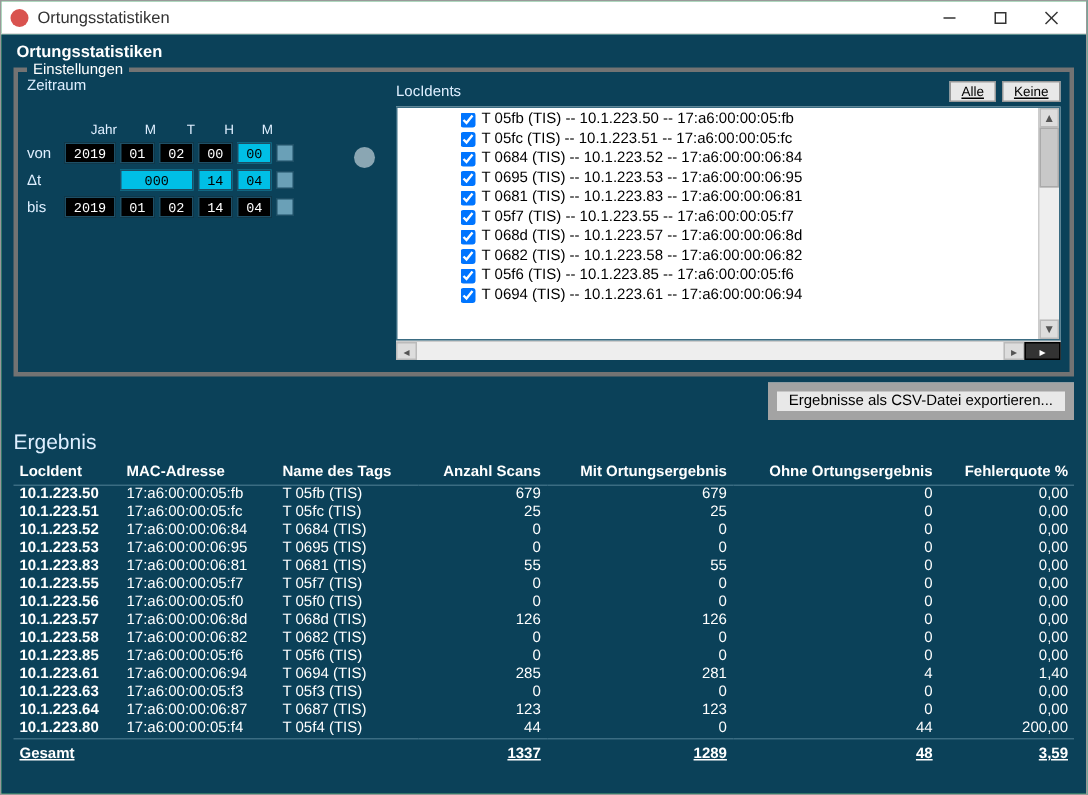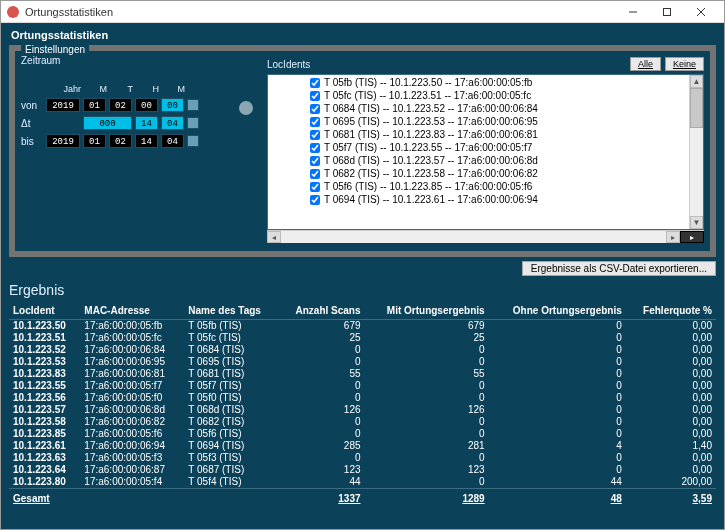--- a/index.html
+++ b/index.html
@@ -6,21 +6,21 @@
 body { font-family: "Segoe UI", Tahoma, sans-serif; font-size: 11px; background: #fff; width: 725px; height: 530px; overflow: hidden; }
 .window { width: 725px; height: 530px; border: 1px solid #999; background: #22c55e; display: flex; flex-direction: column; }
 .titlebar { height: 22px; background: #fff; display: flex; align-items: center; padding: 0 6px; border-bottom: 1px solid #ddd; }
 .titlebar .icon { width: 12px; height: 12px; border-radius: 50%; background: #d9534f; margin-right: 6px; flex-shrink: 0; }
 .titlebar .title { flex: 1; font-size: 11px; color: #333; }
 .winbtns { display: flex; }
 .winbtn { width: 34px; height: 20px; display: flex; align-items: center; justify-content: center; font-size: 11px; color: #333; }
 .winbtn svg { width: 10px; height: 10px; }
 .client { flex: 1; background: #0b4159; padding: 4px 8px 10px 8px; color: #fff; display: flex; flex-direction: column; overflow: hidden; font-size: 10px; }
 .headbar { font-weight: bold; color: #fff; font-size: 11px; padding: 2px 2px 4px 2px; }
-.group { border: 6px solid #737373; padding: 4px 6px 8px 6px; margin-bottom: 2px; position: relative; }
+.group { border: 3px solid #737373; padding: 4px 6px 8px 6px; margin-bottom: 2px; position: relative; }
 .group > .legend { position: absolute; top: -7px; left: 6px; background: #0b4159; padding: 0 4px; font-size: 10px; color: #fff; }
 .top-row { display: flex; gap: 6px; align-items: flex-start; }
 .period-box { display: flex; flex-direction: column; gap: 4px; padding-top: 16px; width: 208px; }
 .period-head { display: flex; gap: 3px; margin-left: 26px; }
 .period-head span { display: inline-block; width: 23px; text-align: right; color: #dfefff; font-size: 9px; }
 .period-head span.year { width: 34px; }
 .period-row { display: flex; align-items: center; gap: 3px; }
 .rowlabel { width: 22px; color: #dfefff; font-size: 10px; }
 .dtcell { background: #000; color: #fff; font-family: "Courier New", monospace; font-size: 9px; border: 1px solid #1d4f66; padding: 1px 2px; text-align: center; width: 23px; height: 14px; line-height: 12px; }
 .dtcell.year { width: 34px; }
@@ -39,21 +39,21 @@
 .vscroll { width: 14px; background: #eee; border-left: 1px solid #ccc; display: flex; flex-direction: column; }
 .vscroll .arrow { height: 13px; background: #ddd; border: 1px solid #bbb; display:flex; align-items:center; justify-content:center; font-size:8px; color:#555; }
 .vscroll .thumb { flex: 0 0 40px; background: #c8c8c8; border: 1px solid #aaa; margin: 0; }
 .vscroll .track { flex: 1; }
 .hscroll { height: 13px; background: #eee; border-top: 1px solid #ccc; display: flex; }
 .hscroll .arrow { width: 14px; background: #ddd; border: 1px solid #bbb; display:flex;align-items:center;justify-content:center;font-size:8px;color:#555; }
 .hscroll .track { flex: 1; }
 .hscroll .run { width: 24px; background: #333; border: 1px solid #000; display:flex;align-items:center;justify-content:center; }
 .hscroll .run span { color:#fff; font-size:8px; }
 .export-row { display: flex; justify-content: flex-end; padding: 2px 0; }
-.exportbtn { background: #e8e8e8; color: #000; border: 1px solid #a3a3a3; font-size: 10px; padding: 1px 8px; cursor: pointer; }
+.exportbtn { background: #e8e8e8; color: #000; border: 6px solid #a3a3a3; font-size: 10px; padding: 1px 8px; cursor: pointer; }
 .result-section { margin-top: 4px; display: flex; flex-direction: column; }
 .result-label { font-size: 14px; color: #dfefff; margin-bottom: 4px; }
 .rtable { width: 100%; border-collapse: collapse; font-size: 10px; }
 .rtable th { text-align: left; font-weight: bold; border-bottom: 1px solid #3b6c82; padding: 3px 4px; color: #fff; white-space: nowrap; }
 .rtable th.num, .rtable td.num { text-align: right; }
 .rtable td { padding: 0px 4px; color: #fff; white-space: nowrap; line-height: 12px; }
 .rtable tr.total td { border-top: 1px solid #3b6c82; padding-top: 4px; font-weight: bold; text-decoration: underline; }
 .rtable td.bold { font-weight: bold; }
 </style>
 </head>

